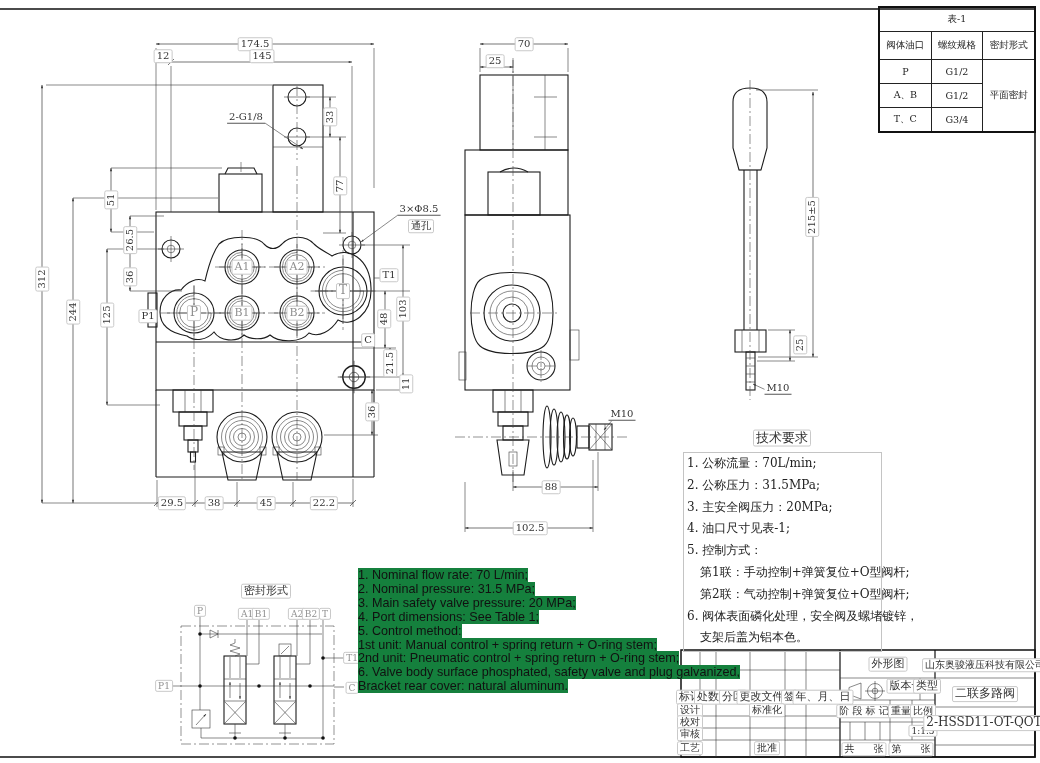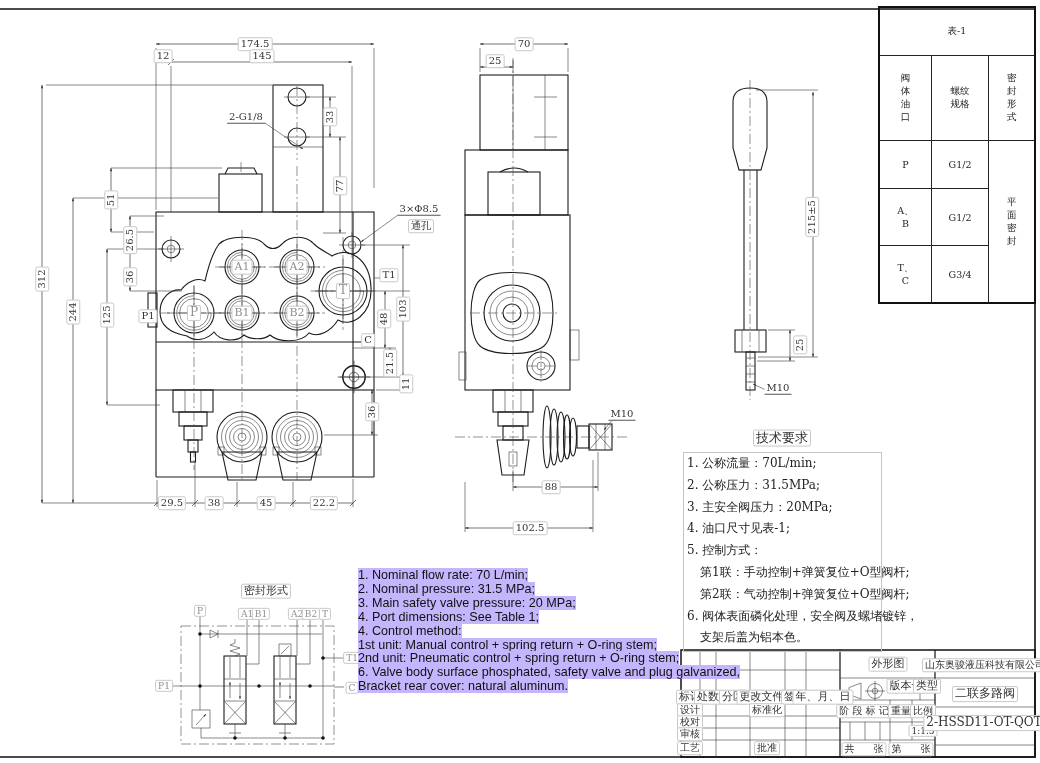--- a/index.html
+++ b/index.html
@@ -18,25 +18,25 @@
   
   #tech-box{position:absolute;left:683px;top:452px;width:197px;height:198px;
             border:1px solid #c4c4c4;z-index:2}
   #tech-lines{position:absolute;left:687px;top:453px;width:200px;z-index:3}
   #tech-lines div{font:12px "DejaVu Serif",serif;color:#222;line-height:21.8px;white-space:nowrap}
   #tech-lines div.ind{padding-left:13px}
   
   #en-notes{position:absolute;left:358px;top:569px;z-index:4}
   #en-notes div{font:12.6px "Liberation Sans","DejaVu Sans",sans-serif;color:#111;
                 line-height:13.9px;white-space:nowrap}
-  #en-notes div span{background:#c4b5fd}
+  #en-notes div span{background:#15803d}
   
   #tbl1{position:absolute;left:878px;top:6px;width:158px;border-collapse:collapse;z-index:3;
         font:9.5px "DejaVu Serif",serif;color:#222;text-align:center}
-  #tbl1 td{border:1px solid #222;padding:16px;height:15px}
+  #tbl1 td{border:1px solid #222;padding:4px;height:15px}
   #tbl1 tr.hd td{height:19px}
   #tbl1{border:2px solid #111}
   svg .o{fill:none;stroke:#1c1c1c;stroke-width:1.1}
   svg .t{fill:none;stroke:#3a3a3a;stroke-width:0.6}
   svg .dim{fill:none;stroke:#3a3a3a;stroke-width:0.7}
   svg .d{fill:none;stroke:#4a4a4a;stroke-width:0.6;stroke-dasharray:10 3 2 3}
   svg .th{fill:none;stroke:#8a8a8a;stroke-width:1}
 </style>
 </head>
 <body>
@@ -385,21 +385,21 @@
       <div class="ind">第2联：气动控制+弹簧复位+O型阀杆;</div>
       <div>6. 阀体表面磷化处理，安全阀及螺堵镀锌，</div>
       <div class="ind">支架后盖为铝本色。</div>
     </div>
 
 <div id="en-notes">
       <div><span>1. Nominal flow rate: 70 L/min;</span></div>
       <div><span>2. Nominal pressure: 31.5 MPa;</span></div>
       <div><span>3. Main safety valve pressure: 20 MPa;</span></div>
       <div><span>4. Port dimensions: See Table 1;</span></div>
-      <div><span>4. Control method:</span></div>
+      <div><span>5. Control method:</span></div>
       <div><span>1st unit: Manual control + spring return + O-ring stem;</span></div>
       <div><span>2nd unit: Pneumatic control + spring return + O-ring stem;</span></div>
       <div><span>6. Valve body surface phosphated, safety valve and plug galvanized,</span></div>
       <div><span>Bracket rear cover: natural aluminum.</span></div>
     </div>
 
 <div class="layer">
   <span class="lbl s7" style="left:690px;top:697px">标记</span>
   <span class="lbl s7" style="left:708px;top:697px">处数</span>
   <span class="lbl s7" style="left:733px;top:697px">分区</span>

